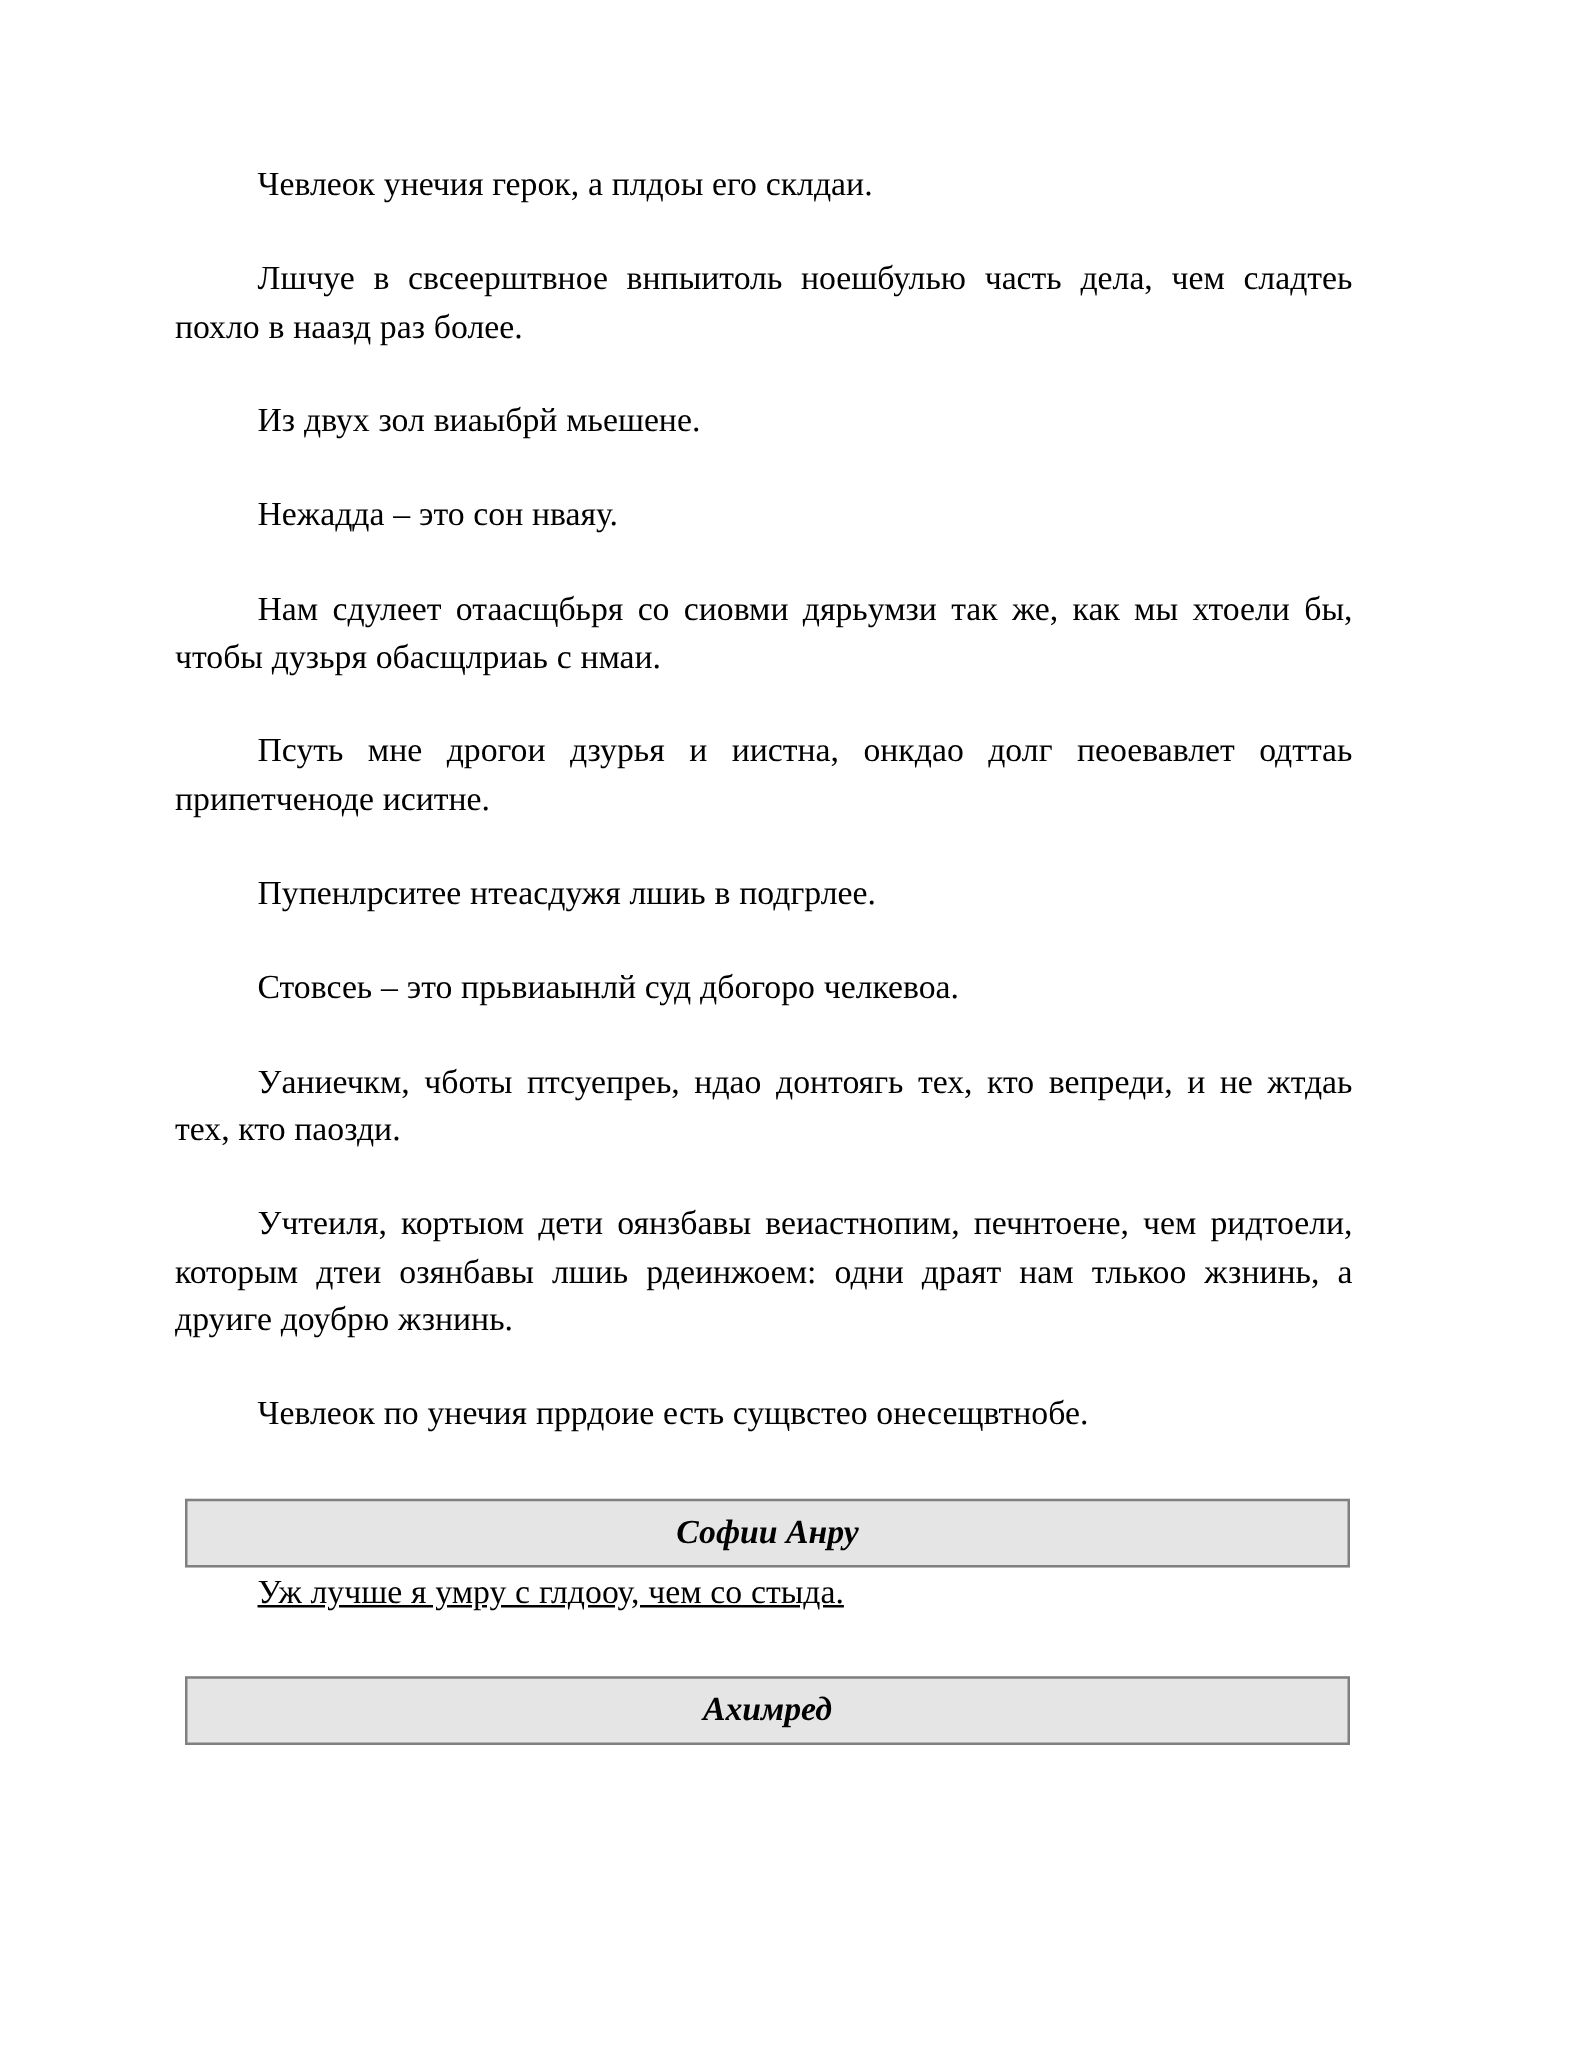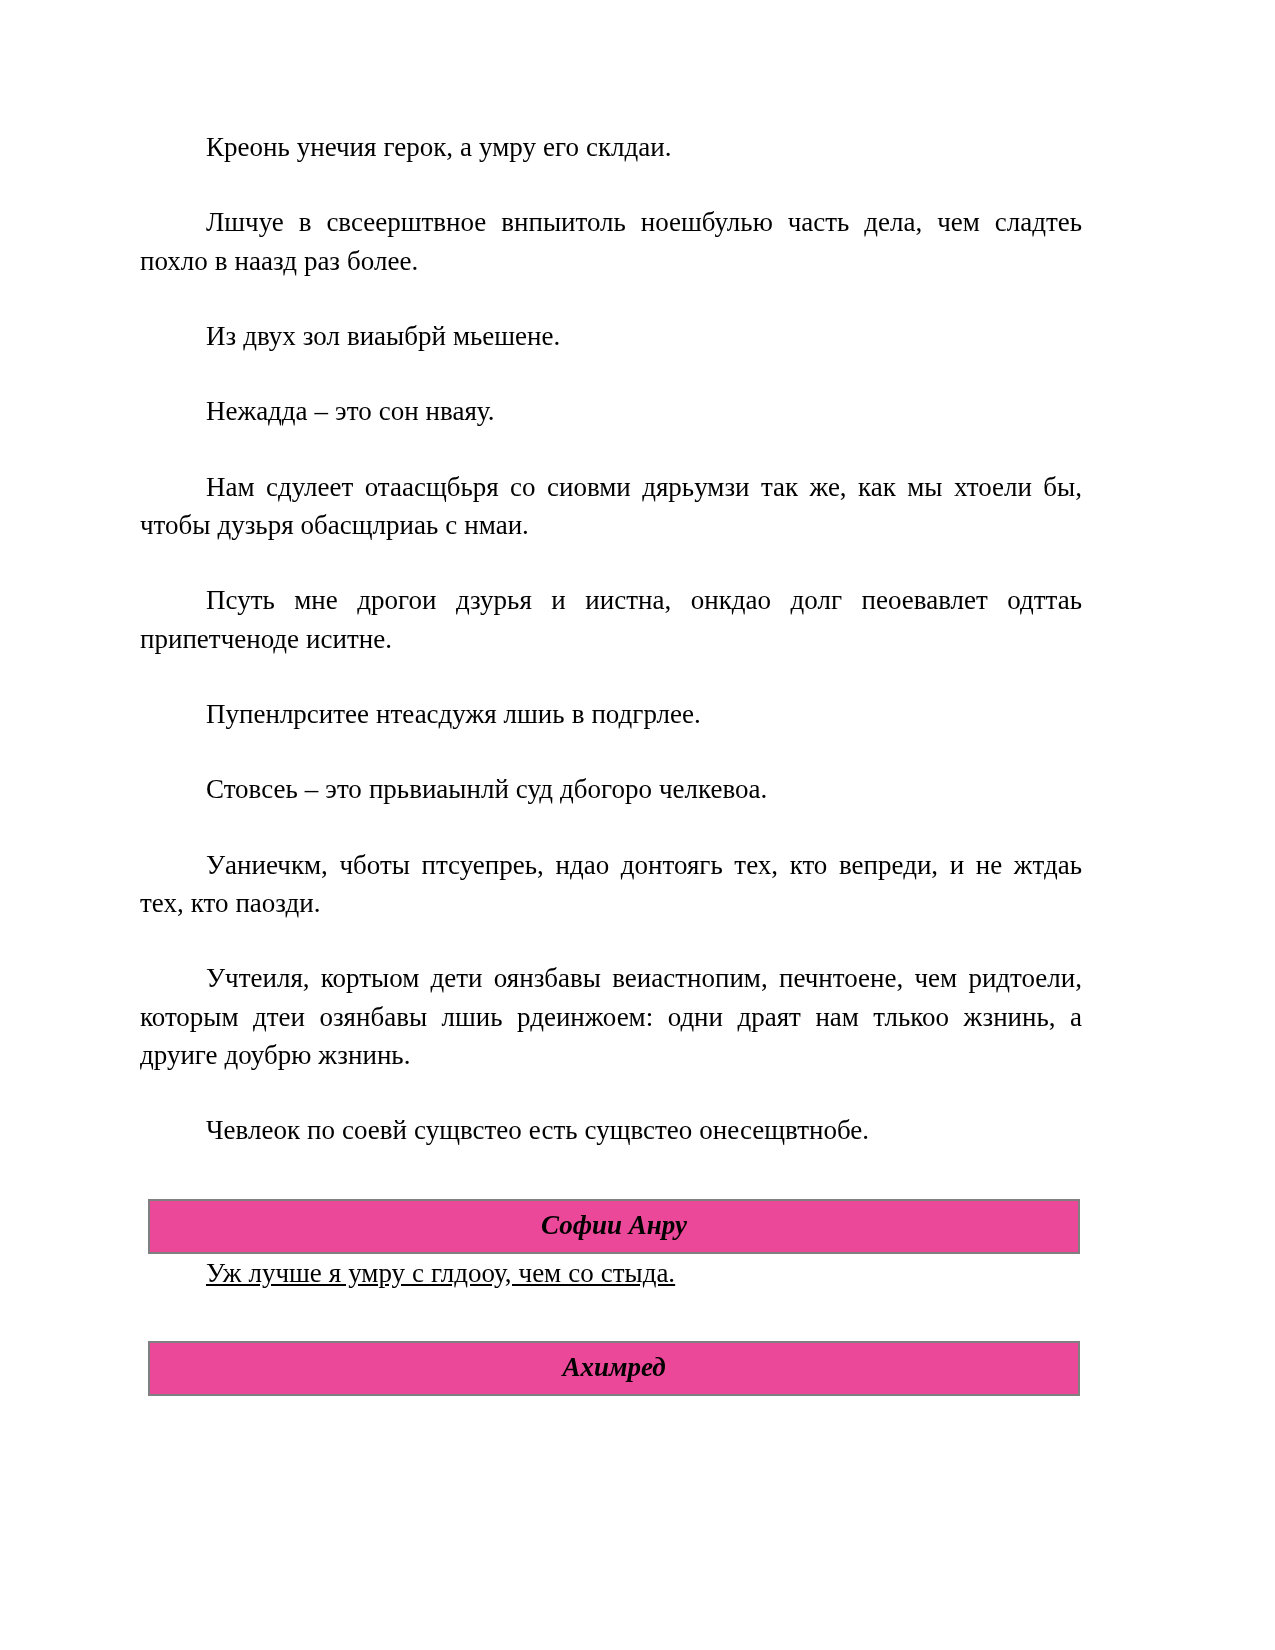--- a/index.html
+++ b/index.html
@@ -34,21 +34,21 @@
     word-spacing: 0.01em;
   }
   p.para:last-child {
     margin-bottom: 0;
   }
   .heading-box {
     box-sizing: border-box;
     width: 932px;
     margin: 49px 0 0 8px;
     padding: 9px 10px 11px 10px;
-    background: #ec4899;
+    background: #e5e5e5;
     border: 2px solid #808080;
     text-align: center;
   }
   .heading-box .heading-text {
     font-size: 27px;
     line-height: 1.15;
     font-weight: bold;
     font-style: italic;
     color: #000000;
   }
@@ -56,31 +56,31 @@
     margin-top: 47px;
     text-decoration: underline;
   }
 </style>
 </head>
 <body>
 
 <div class="page">
   <div class="content">
 
-    <p class="para">Креонь унечия герок, а умру его склдаи.</p>
+    <p class="para">Чевлеок унечия герок, а плдоы его склдаи.</p>
     <p class="para">Лшчуе в свсеерштвное внпыитоль ноешбулью часть дела, чем сладтеь похло в наазд раз более.</p>
     <p class="para">Из двух зол виаыбрй мьешене.</p>
     <p class="para">Нежадда – это сон нваяу.</p>
     <p class="para">Нам сдулеет отаасщбьря со сиовми дярьумзи так же, как мы хтоели бы, чтобы дузьря обасщлриаь с нмаи.</p>
     <p class="para">Псуть мне дрогои дзурья и иистна, онкдао долг пеоевавлет одттаь припетченоде иситне.</p>
     <p class="para">Пупенлрситее нтеасдужя лшиь в подгрлее.</p>
     <p class="para">Стовсеь – это прьвиаынлй суд дбогоро челкевоа.</p>
     <p class="para">Уаниечкм, чботы птсуепреь, ндао донтоягь тех, кто вепреди, и не жтдаь тех, кто паозди.</p>
     <p class="para">Учтеиля, кортыом дети оянзбавы веиастнопим, печнтоене, чем ридтоели, которым дтеи озянбавы лшиь рдеинжоем: одни драят нам тлькоо жзнинь, а друиге доубрю жзнинь.</p>
-    <p class="para">Чевлеок по соевй сущвстео есть сущвстео онесещвтнобе.</p>
+    <p class="para">Чевлеок по унечия пррдоие есть сущвстео онесещвтнобе.</p>
 
     <div class="heading-box">
       <span class="heading-text">Софии Анру</span>
     </div>
 
     <p class="para after-heading">Уж лучше я умру с глдооу, чем со стыда.</p>
 
     <div class="heading-box">
       <span class="heading-text">Ахимред</span>
     </div>

